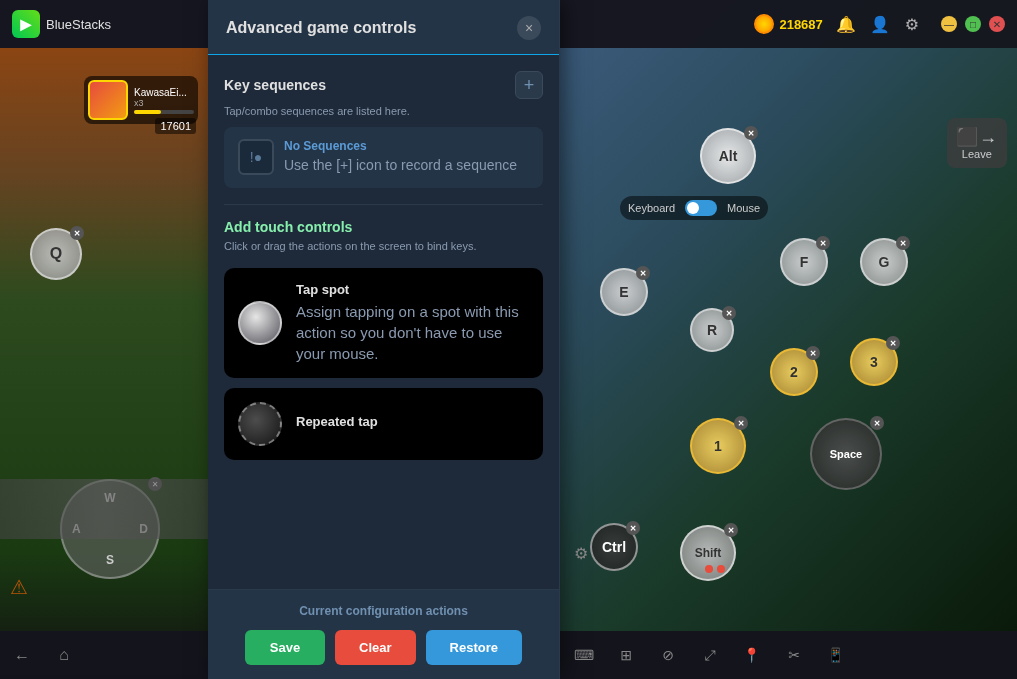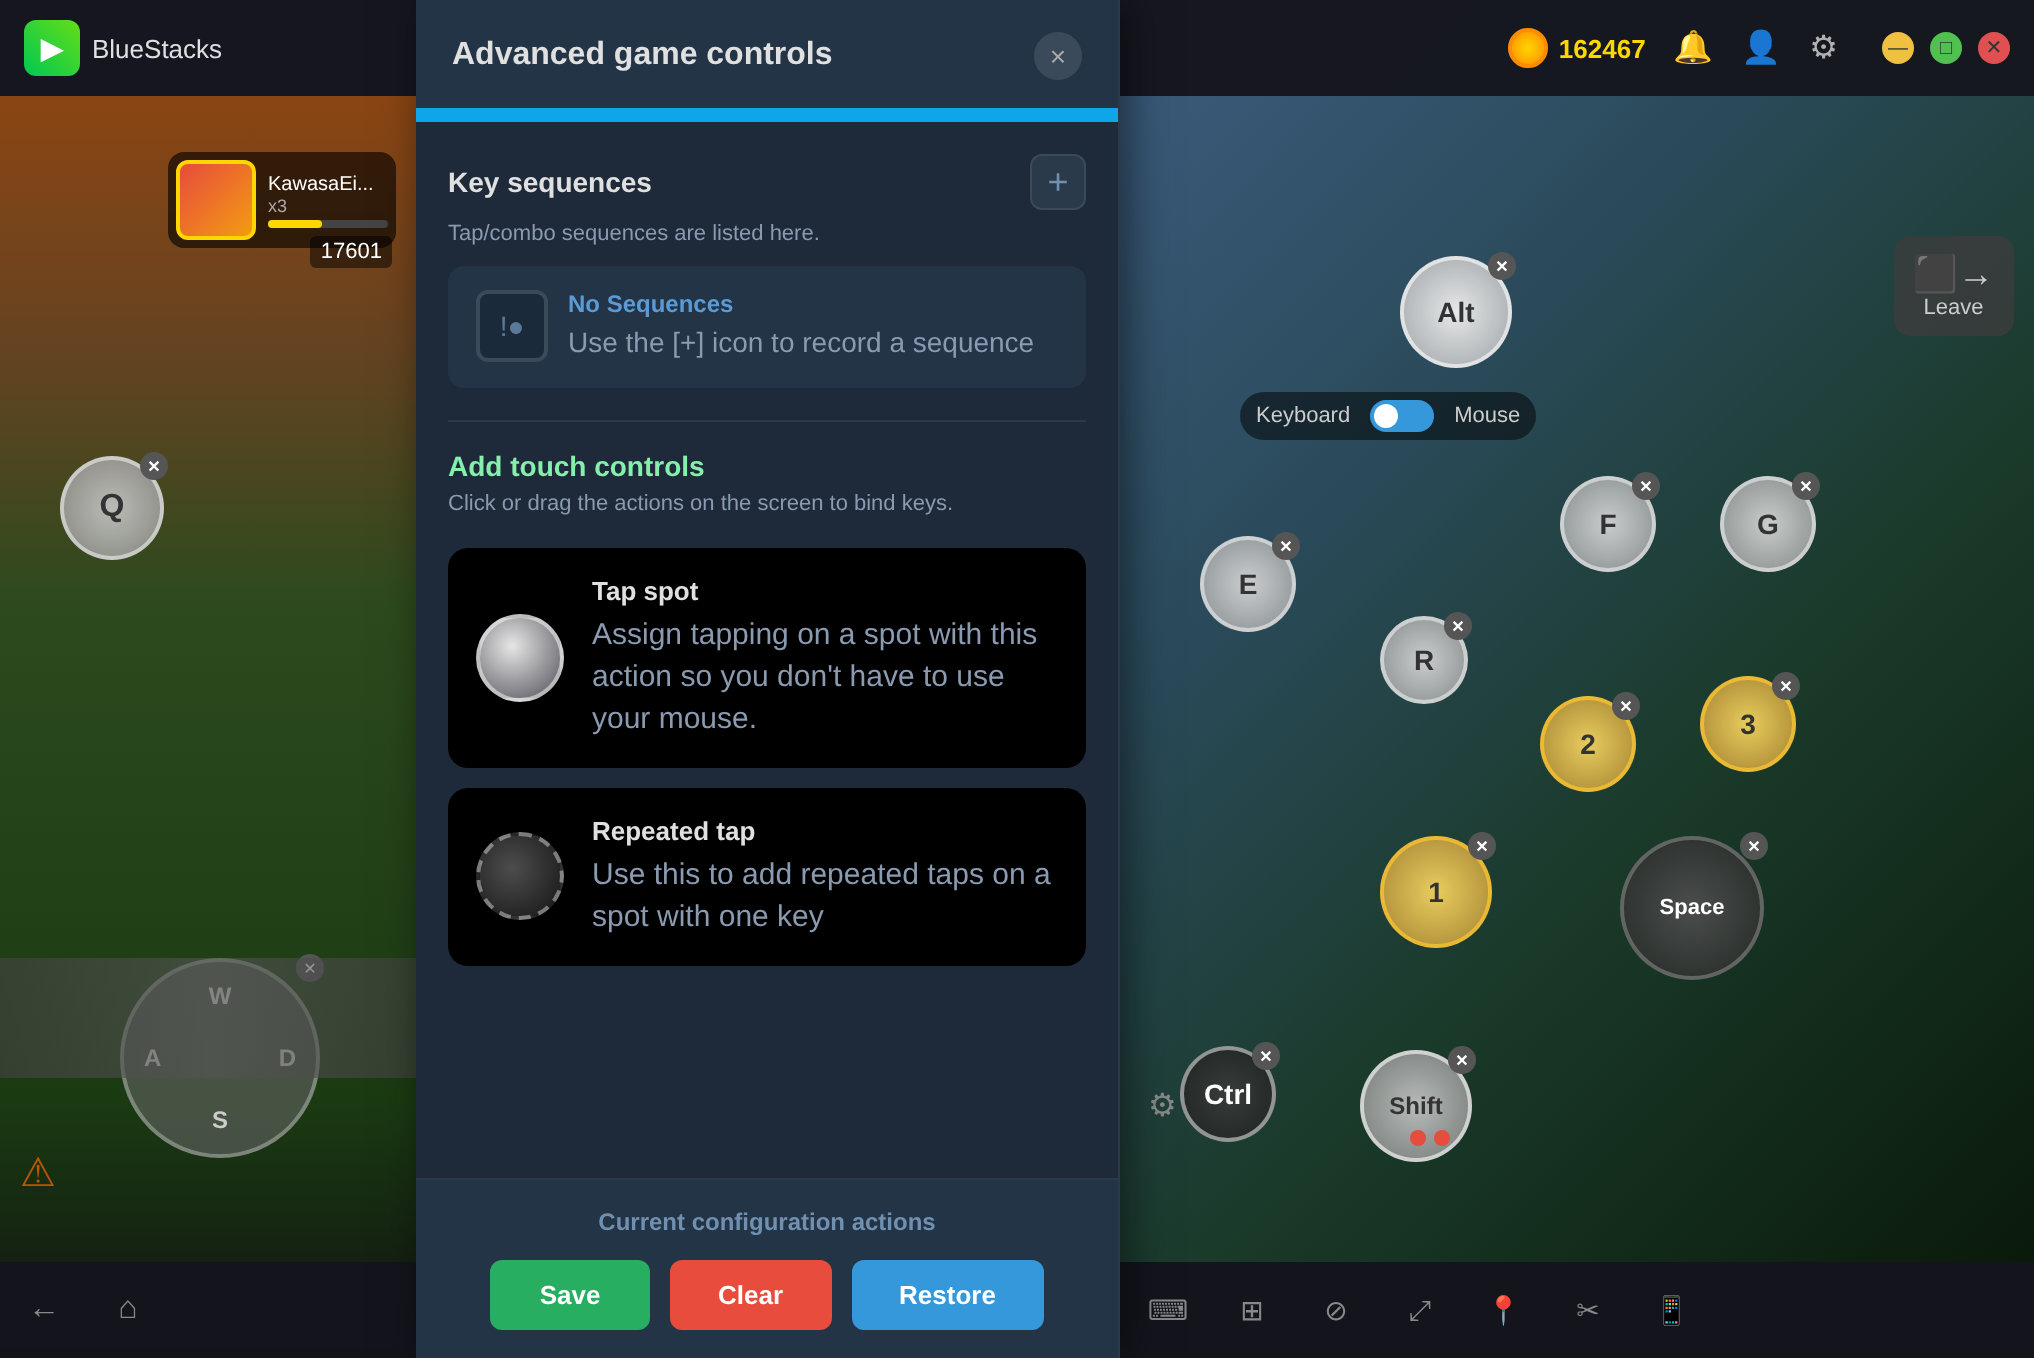--- a/index.html
+++ b/index.html
@@ -376,21 +376,21 @@
       flex-direction: column;
       box-shadow: 4px 0 20px rgba(0,0,0,0.5);
     }
 
     .modal-header {
       background: #243447;
       padding: 16px 18px 14px;
       display: flex;
       align-items: center;
       justify-content: space-between;
-      border-bottom: 7px solid #0ea5e9;
+      border-bottom: 1px solid #0ea5e9;
     }
 
     .modal-title {
       color: #e0e0e0;
       font-size: 16px;
       font-weight: 600;
     }
 
     .modal-close {
       width: 24px;
@@ -634,21 +634,21 @@
 <div class="game-bg"></div>
 
 <div class="top-bar">
   <div class="bluestacks-logo">
     <div class="logo-icon">▶</div>
     <span class="logo-text">BlueStacks</span>
   </div>
   <div class="top-bar-right">
     <div class="coin-display">
       <div class="coin-icon"></div>
-      <span>162467</span>
+      <span>218687</span>
     </div>
     <span class="top-bar-icon bell">🔔</span>
     <span class="top-bar-icon">👤</span>
     <span class="top-bar-icon">⚙</span>
     <div class="window-controls">
       <div class="win-btn" style="background:#f0c040;">—</div>
       <div class="win-btn" style="background:#50c050;">□</div>
       <div class="win-btn" style="background:#e05050;">✕</div>
     </div>
   </div>
@@ -726,21 +726,20 @@
       <div class="control-card-text">
         <div class="control-card-title">Tap spot</div>
         <div class="control-card-desc">Assign tapping on a spot with this action so you don't have to use your mouse.</div>
       </div>
     </div>
 
     <div class="control-card">
       <div class="control-card-icon pulse"></div>
       <div class="control-card-text">
         <div class="control-card-title">Repeated tap</div>
-        <div class="control-card-desc">Use this to add repeated taps on a spot with one key</div>
       </div>
     </div>
   </div>
 
   <div class="modal-footer">
     <div class="footer-label">Current configuration actions</div>
     <div class="footer-buttons">
       <button class="btn btn-save">Save</button>
       <button class="btn btn-clear">Clear</button>
       <button class="btn btn-restore">Restore</button>

